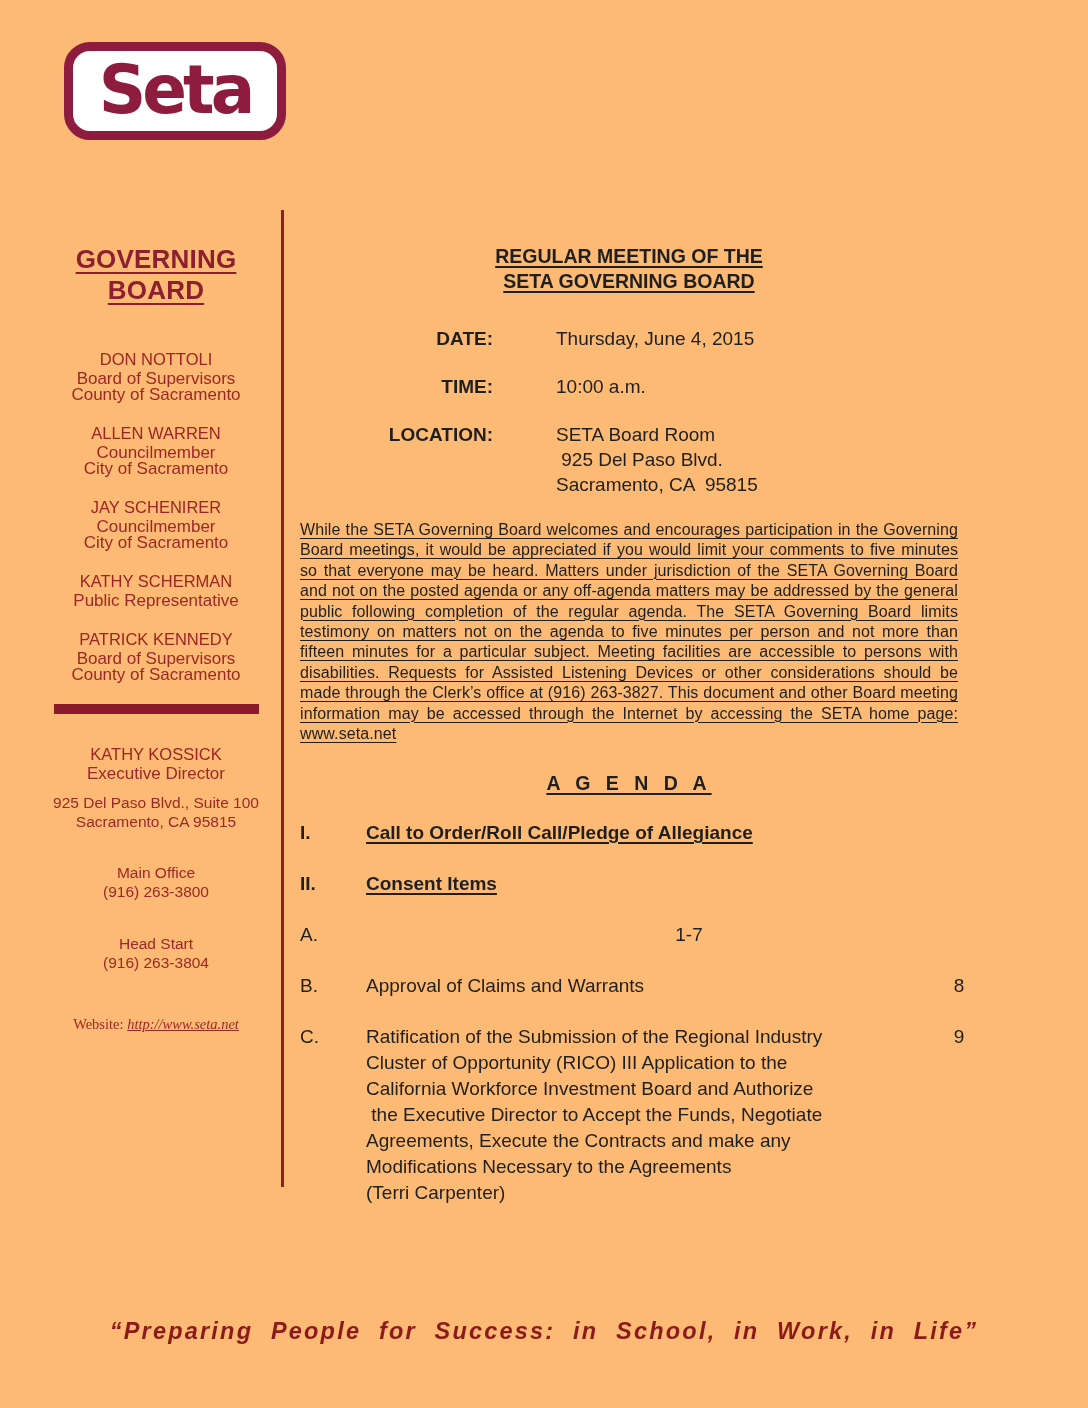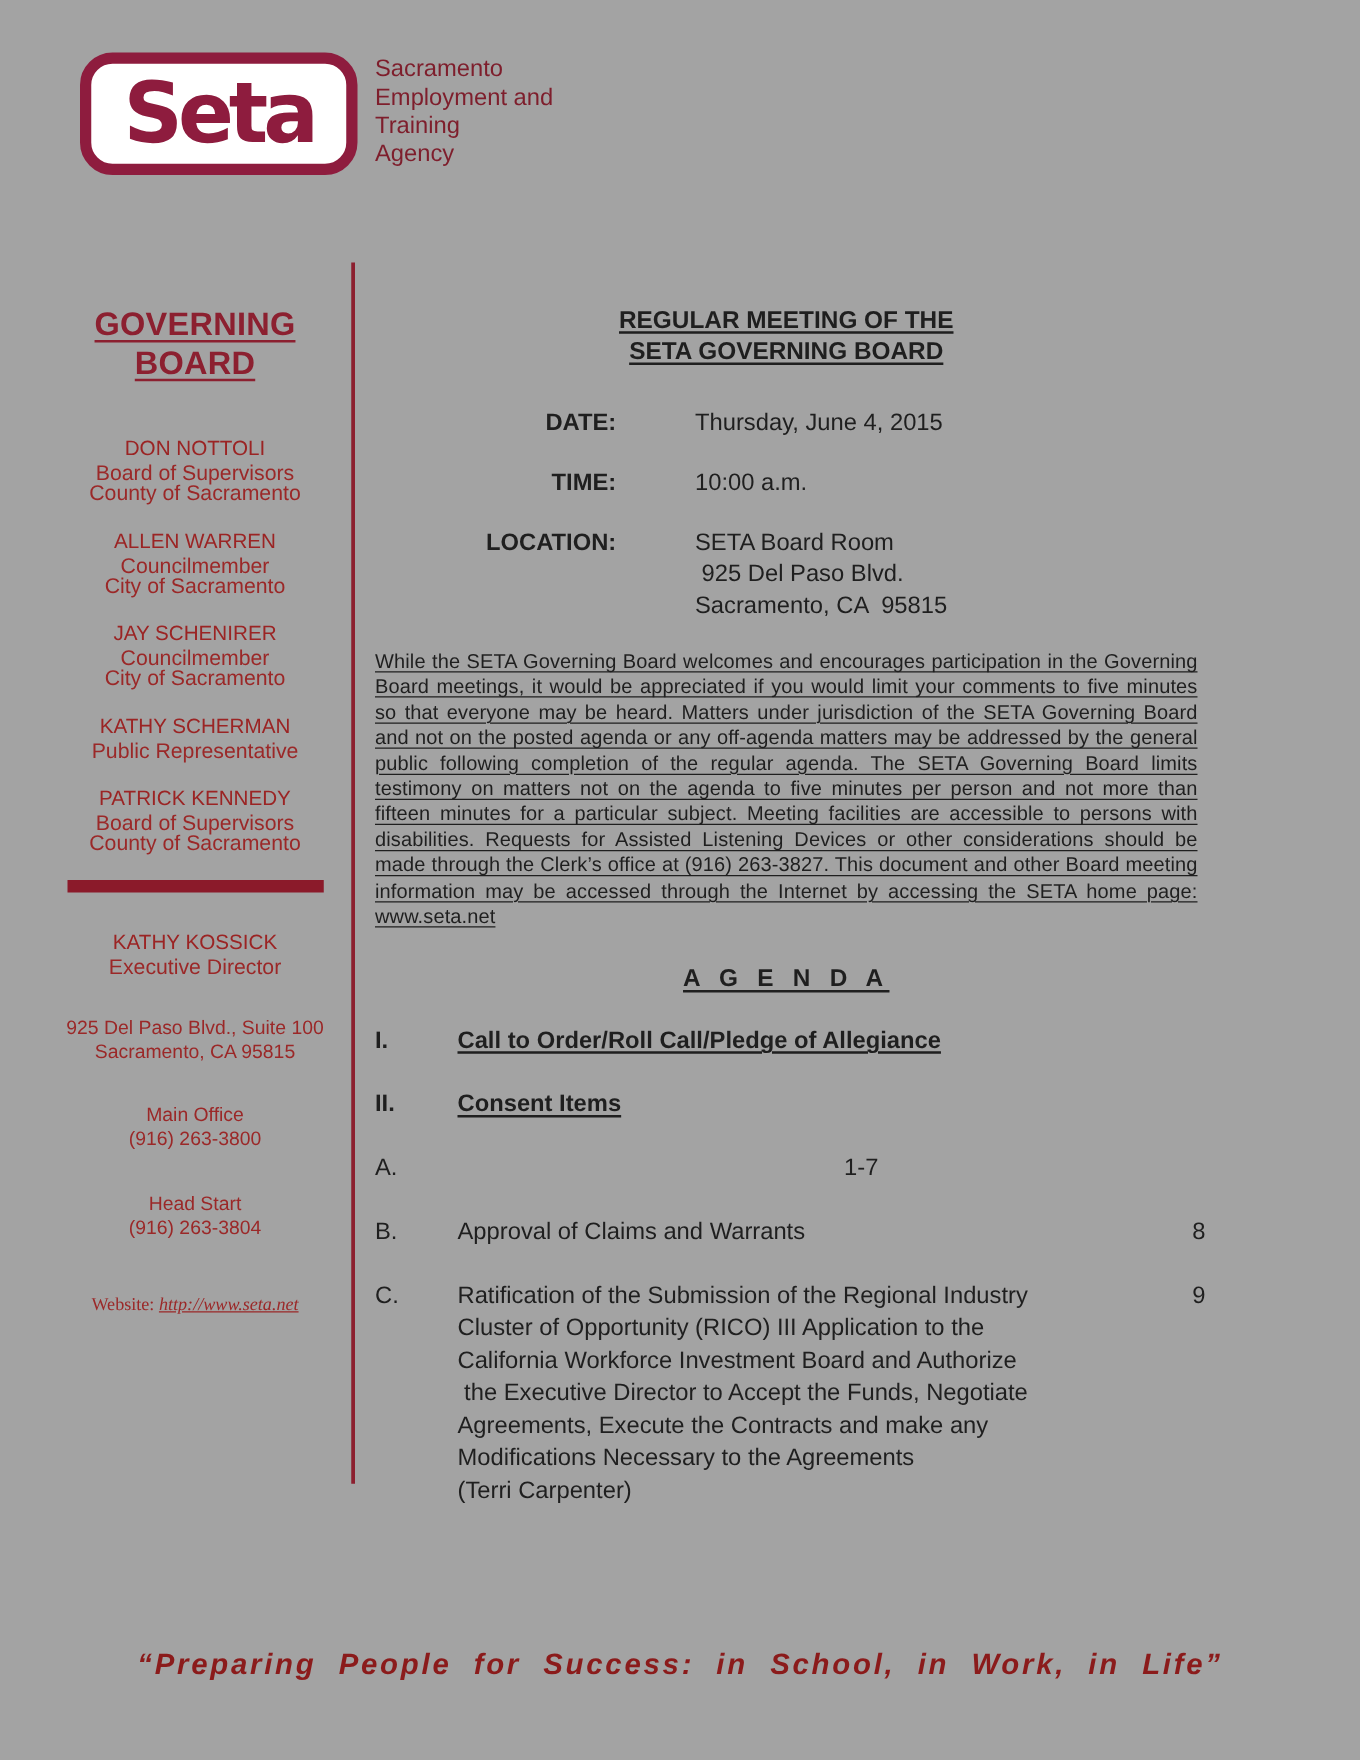--- a/index.html
+++ b/index.html
@@ -6,21 +6,21 @@
   html, body { background: #ffffff; }
   body {
     font-family: "Liberation Sans", "DejaVu Sans", sans-serif;
     color: #1f1f1f;
   }
   .page {
     position: relative;
     width: 1088px;
     height: 1408px;
     margin: 0 auto;
-    background: #a3a3a3;
+    background: #fdba74;
     overflow: hidden;
   }
 
   
   .logo-box {
     position: absolute;
     left: 64px; top: 42px;
     width: 222px; height: 98px;
     border: 9px solid #8E1C3E;
     border-radius: 26px;
@@ -77,21 +77,21 @@
     line-height: 16px;
     color: #9B2828;
     white-space: pre-line;
   }
   .sidebar-rule {
     width: 205px;
     height: 10px;
     background: #8B1A2A;
     margin: 17px auto 31px auto;
   }
-  .director-block { margin-bottom: 32px; }
+  .director-block { margin-bottom: 12px; }
   .addr-block {
     font-size: 15.5px;
     line-height: 18.5px;
     white-space: pre-line;
     margin-bottom: 33px;
   }
   .contact-block {
     font-size: 15.5px;
     line-height: 18.5px;
     margin-bottom: 34px;
@@ -213,24 +213,20 @@
   }
 </style>
 </head>
 <body>
 
 <div class="page">
 
   <div class="logo-box">
     <div class="logo-word">Seta</div>
   </div>
-  <div class="agency-name">Sacramento
-Employment and
-Training
-Agency</div>
 
   <div class="sidebar">
     <div class="sidebar-title">GOVERNING BOARD</div>
 
     <div class="member">
       <div class="member-name">DON NOTTOLI</div>
       <div class="member-detail">Board of Supervisors
 County of Sacramento</div>
     </div>
     <div class="member">

